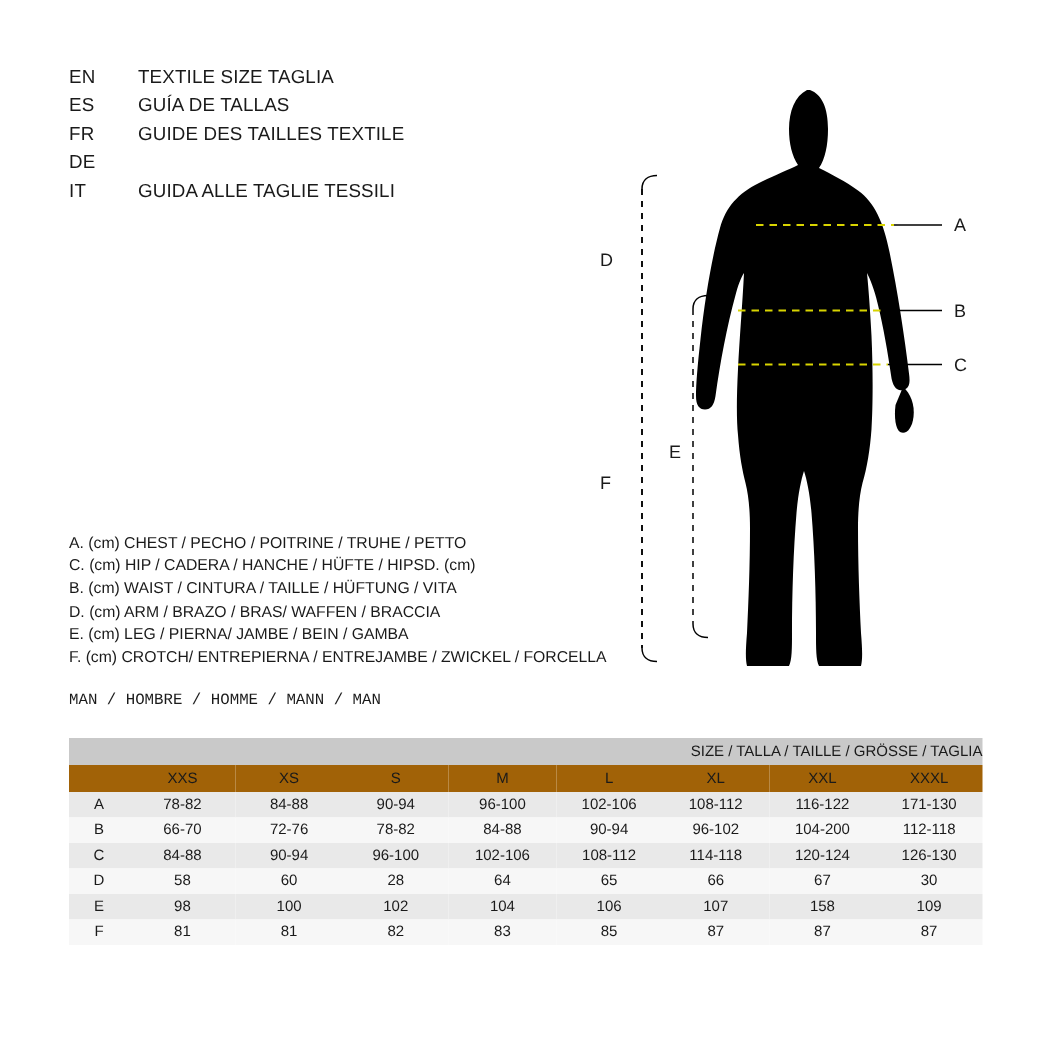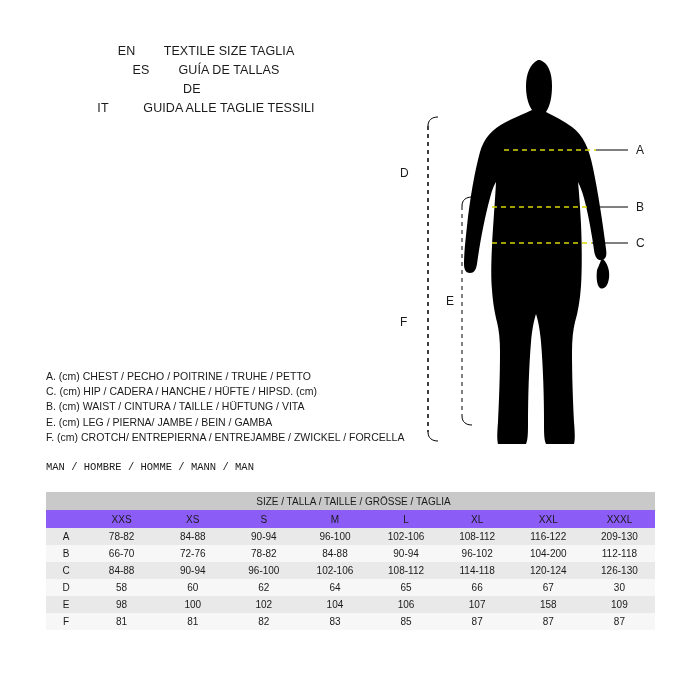--- a/index.html
+++ b/index.html
@@ -25,39 +25,38 @@
   .title-block {
     position: absolute;
     left: 46px;
     top: 44px;
     width: 320px;
   }
   .title-row {
     display: flex;
     align-items: baseline;
     height: 19px;
-    justify-content: center;
   }
   .title-lang {
     width: 46px;
     font-size: 12.5px;
     letter-spacing: 0.2px;
     color: #1a1a1a;
   }
   .title-text {
     font-size: 12.5px;
     letter-spacing: 0.1px;
     color: #1a1a1a;
   }
 
   
   .legend-block {
     position: absolute;
     left: 46px;
-    top: 369px;
+    top: 355px;
     width: 400px;
   }
   .legend-line {
     font-size: 10.5px;
     line-height: 15.2px;
     color: #1a1a1a;
     white-space: nowrap;
   }
   .legend-gender {
     position: absolute;
@@ -93,27 +92,27 @@
   }
   table.size-table td, table.size-table th {
     padding: 0;
     height: 17px;
     font-weight: normal;
     text-align: center;
     vertical-align: middle;
   }
   tr.header-row td {
     background: #c9c9c9;
-    text-align: center;
+    text-align: right;
     padding-left: 6px;
     font-size: 10px;
     height: 18px;
   }
   tr.cols-row td {
-    background: #8b5cf6;
+    background: #a16207;
     height: 18px;
   }
   tr.row-odd td { background: #e9e9e9; }
   tr.row-even td { background: #f7f7f7; }
   td.rowlabel {
     text-align: left;
     padding-left: 6px;
     width: 40px;
   }
   .col-w { width: 71px; }
@@ -126,32 +125,37 @@
   <div class="title-block">
     <div class="title-row">
       <span class="title-lang">EN</span>
       <span class="title-text">TEXTILE SIZE TAGLIA</span>
     </div>
     <div class="title-row">
       <span class="title-lang">ES</span>
       <span class="title-text">GUÍA DE TALLAS</span>
     </div>
     <div class="title-row">
+      <span class="title-lang">FR</span>
+      <span class="title-text">GUIDE DES TAILLES TEXTILE</span>
+    </div>
+    <div class="title-row">
       <span class="title-lang">DE</span>
     </div>
     <div class="title-row">
       <span class="title-lang">IT</span>
       <span class="title-text">GUIDA ALLE TAGLIE TESSILI</span>
     </div>
   </div>
 
   <div class="legend-block">
     <div class="legend-line">A. (cm) CHEST / PECHO / POITRINE / TRUHE / PETTO</div>
     <div class="legend-line">C. (cm) HIP / CADERA / HANCHE / HÜFTE / HIPSD. (cm)</div>
     <div class="legend-line">B. (cm) WAIST / CINTURA / TAILLE / HÜFTUNG / VITA</div>
+    <div class="legend-line">D. (cm) ARM / BRAZO / BRAS/ WAFFEN / BRACCIA</div>
     <div class="legend-line">E. (cm) LEG / PIERNA/ JAMBE / BEIN / GAMBA</div>
     <div class="legend-line">F. (cm) CROTCH/ ENTREPIERNA / ENTREJAMBE / ZWICKEL / FORCELLA</div>
   </div>
   <div class="legend-gender">MAN / HOMBRE / HOMME / MANN / MAN</div>
 
   <div class="illus">
     <svg width="300" height="420" viewBox="0 0 300 420" xmlns="http://www.w3.org/2000/svg">
 
       <g>
         <path fill="#000000" d="
@@ -257,21 +261,21 @@
 
         <tr class="row-odd">
           <td class="rowlabel">A</td>
           <td>78-82</td>
           <td>84-88</td>
           <td>90-94</td>
           <td>96-100</td>
           <td>102-106</td>
           <td>108-112</td>
           <td>116-122</td>
-          <td>209-130</td>
+          <td>171-130</td>
         </tr>
 
         <tr class="row-even">
           <td class="rowlabel">B</td>
           <td>66-70</td>
           <td>72-76</td>
           <td>78-82</td>
           <td>84-88</td>
           <td>90-94</td>
           <td>96-102</td>
@@ -288,21 +292,21 @@
           <td>108-112</td>
           <td>114-118</td>
           <td>120-124</td>
           <td>126-130</td>
         </tr>
 
         <tr class="row-even">
           <td class="rowlabel">D</td>
           <td>58</td>
           <td>60</td>
-          <td>62</td>
+          <td>28</td>
           <td>64</td>
           <td>65</td>
           <td>66</td>
           <td>67</td>
           <td>30</td>
         </tr>
 
         <tr class="row-odd">
           <td class="rowlabel">E</td>
           <td>98</td>

